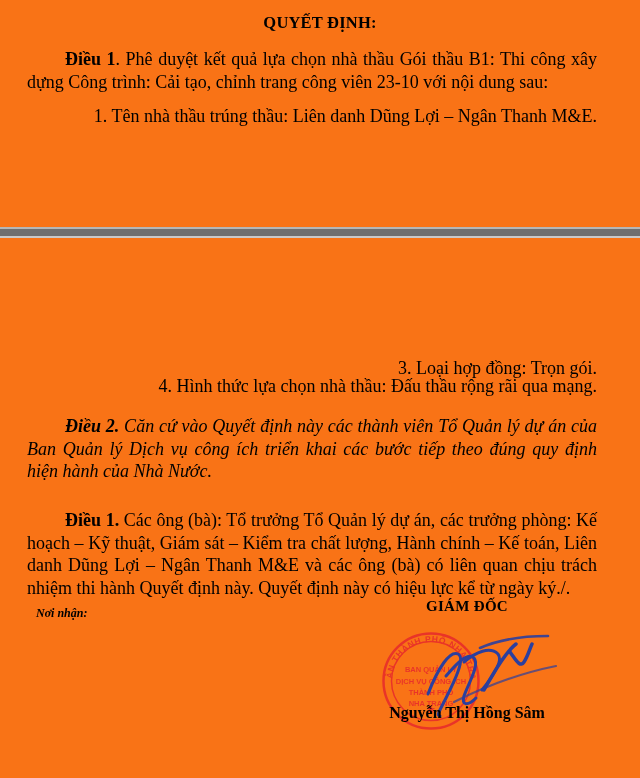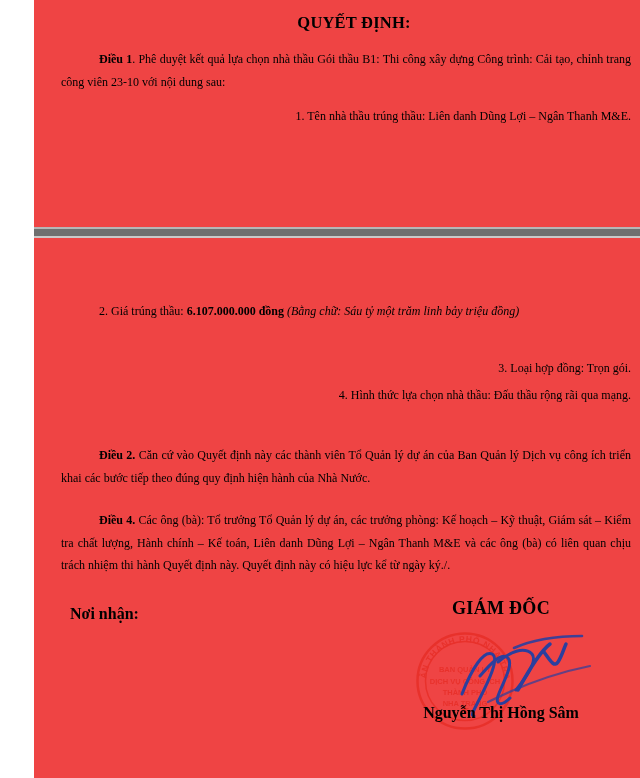--- a/index.html
+++ b/index.html
@@ -13,41 +13,40 @@
     position: relative;
     overflow: hidden;
     font-family: "Liberation Serif", "DejaVu Serif", serif;
     color: #000000;
     -webkit-font-smoothing: antialiased;
   }
 
   .page {
     position: absolute;
     inset: 0;
-    background: #ef4444;
-    margin-left: 34px;
+    background: #f97316;
   }
 
   
   .doc-title {
     position: absolute;
     top: 13px;
     left: 0;
     width: 640px;
     text-align: center;
     font-size: 16.5px;
     font-weight: bold;
     letter-spacing: 0.2px;
   }
 
   .para {
     position: absolute;
     left: 27px;
     width: 570px;
-    font-size: 12px;
+    font-size: 18px;
     line-height: 22.5px;
     text-align: justify;
     text-justify: inter-word;
   }
   .para.indent {
     text-indent: 38px;
   }
   .para.nojust {
     text-align: right;
   }
@@ -82,34 +81,35 @@
   .recipients {
     position: absolute;
     left: 36px;
     top: 605px;
     width: 250px;
     font-size: 13.4px;
     line-height: 17px;
   }
   .recipients .title {
     font-weight: bold;
-    font-size: 16px;
+    font-style: italic;
+    font-size: 12px;
     margin-bottom: 1px;
   }
 
   
   .sign-block {
     position: absolute;
     left: 352px;
     top: 598px;
     width: 230px;
     text-align: center;
   }
   .sign-title {
-    font-size: 18px;
+    font-size: 15px;
     font-weight: bold;
     letter-spacing: 0.3px;
   }
   .sign-name {
     position: absolute;
     left: 352px;
     top: 704px;
     width: 230px;
     text-align: center;
     font-size: 16px;
@@ -152,35 +152,32 @@
   </div>
 
   <div class="para indent nojust" style="top:105px;">1. Tên nhà thầu trúng thầu: Liên danh Dũng Lợi – Ngân Thanh M&amp;E.</div>
 
   <div class="divider">
     <div class="edge-top"></div>
     <div class="core"></div>
     <div class="edge-bot"></div>
   </div>
 
-  <div class="para indent" style="top:300px;">
-    <span>2. Giá trúng thầu: </span><span class="b">6.107.000.000 đồng</span><span class="i"> (Bằng chữ: Sáu tỷ một trăm linh bảy triệu đồng)</span>
-  </div>
 
   <div class="para indent nojust" style="top:357px;">3. Loại hợp đồng: Trọn gói.</div>
 
-  <div class="para indent nojust" style="top:384px;">4. Hình thức lựa chọn nhà thầu: Đấu thầu rộng rãi qua mạng.</div>
-
-
-  <div class="para indent" style="top:444px;">
+  <div class="para indent nojust" style="top:375px;">4. Hình thức lựa chọn nhà thầu: Đấu thầu rộng rãi qua mạng.</div>
+
+
+  <div class="para indent" style="top:415px;font-style:italic;">
     <span class="b">Điều 2.</span><span> Căn cứ vào Quyết định này các thành viên Tổ Quản lý dự án của Ban Quản lý Dịch vụ công ích triển khai các bước tiếp theo đúng quy định hiện hành của Nhà Nước.</span>
   </div>
 
   <div class="para indent" style="top:509px;">
-    <span class="b">Điều 4.</span><span> Các ông (bà): Tổ trưởng Tổ Quản lý dự án, các trưởng phòng: Kế hoạch – Kỹ thuật, Giám sát – Kiểm tra chất lượng,  Hành chính – Kế toán, Liên danh Dũng Lợi – Ngân Thanh M&amp;E và các ông (bà) có liên quan  chịu trách nhiệm thi hành Quyết định này. Quyết định này có hiệu lực kể từ ngày ký./.</span>
+    <span class="b">Điều 1.</span><span> Các ông (bà): Tổ trưởng Tổ Quản lý dự án, các trưởng phòng: Kế hoạch – Kỹ thuật, Giám sát – Kiểm tra chất lượng,  Hành chính – Kế toán, Liên danh Dũng Lợi – Ngân Thanh M&amp;E và các ông (bà) có liên quan  chịu trách nhiệm thi hành Quyết định này. Quyết định này có hiệu lực kể từ ngày ký./.</span>
   </div>
 
   <div class="recipients">
     <div class="title">Nơi nhận:</div>
   </div>
 
   <div class="sign-block">
     <div class="sign-title">GIÁM ĐỐC</div>
   </div>
 

